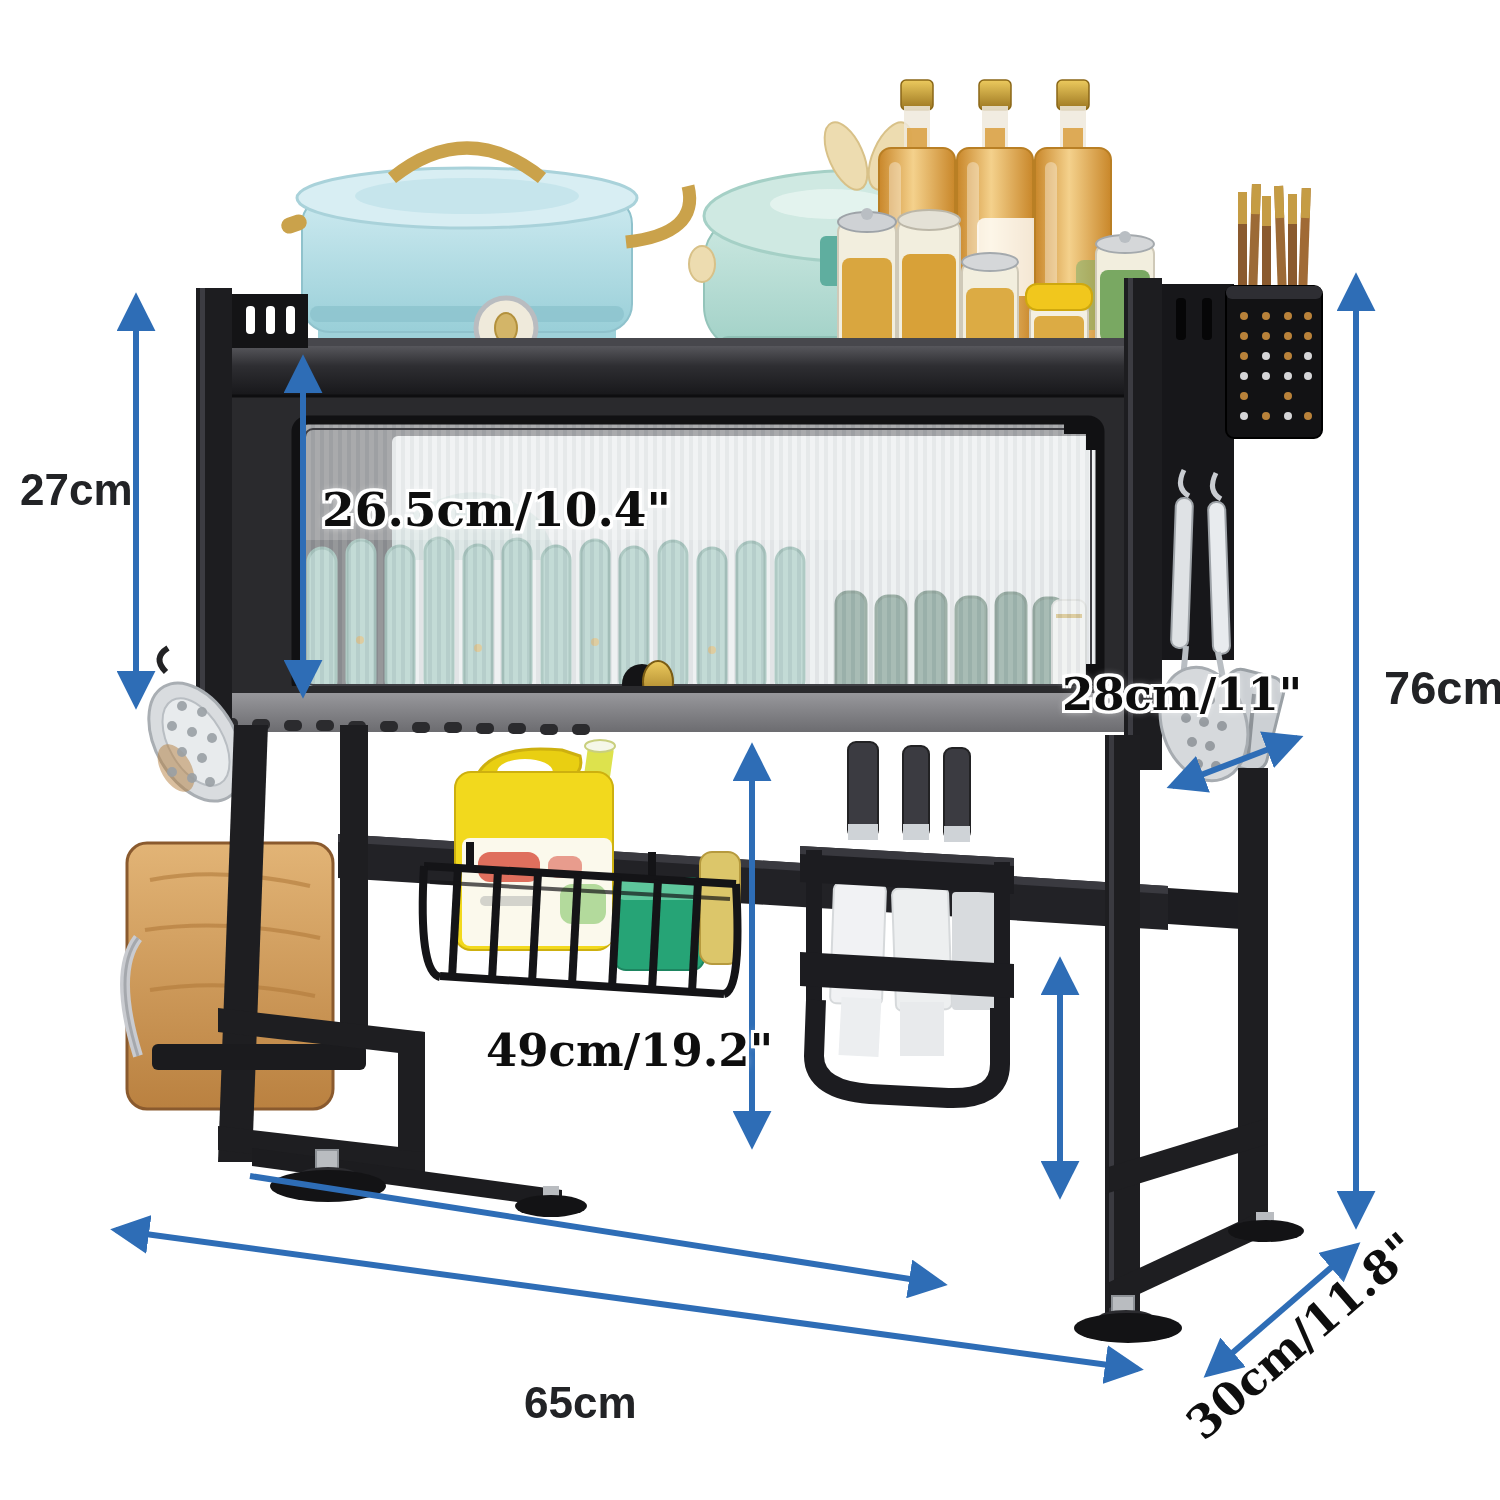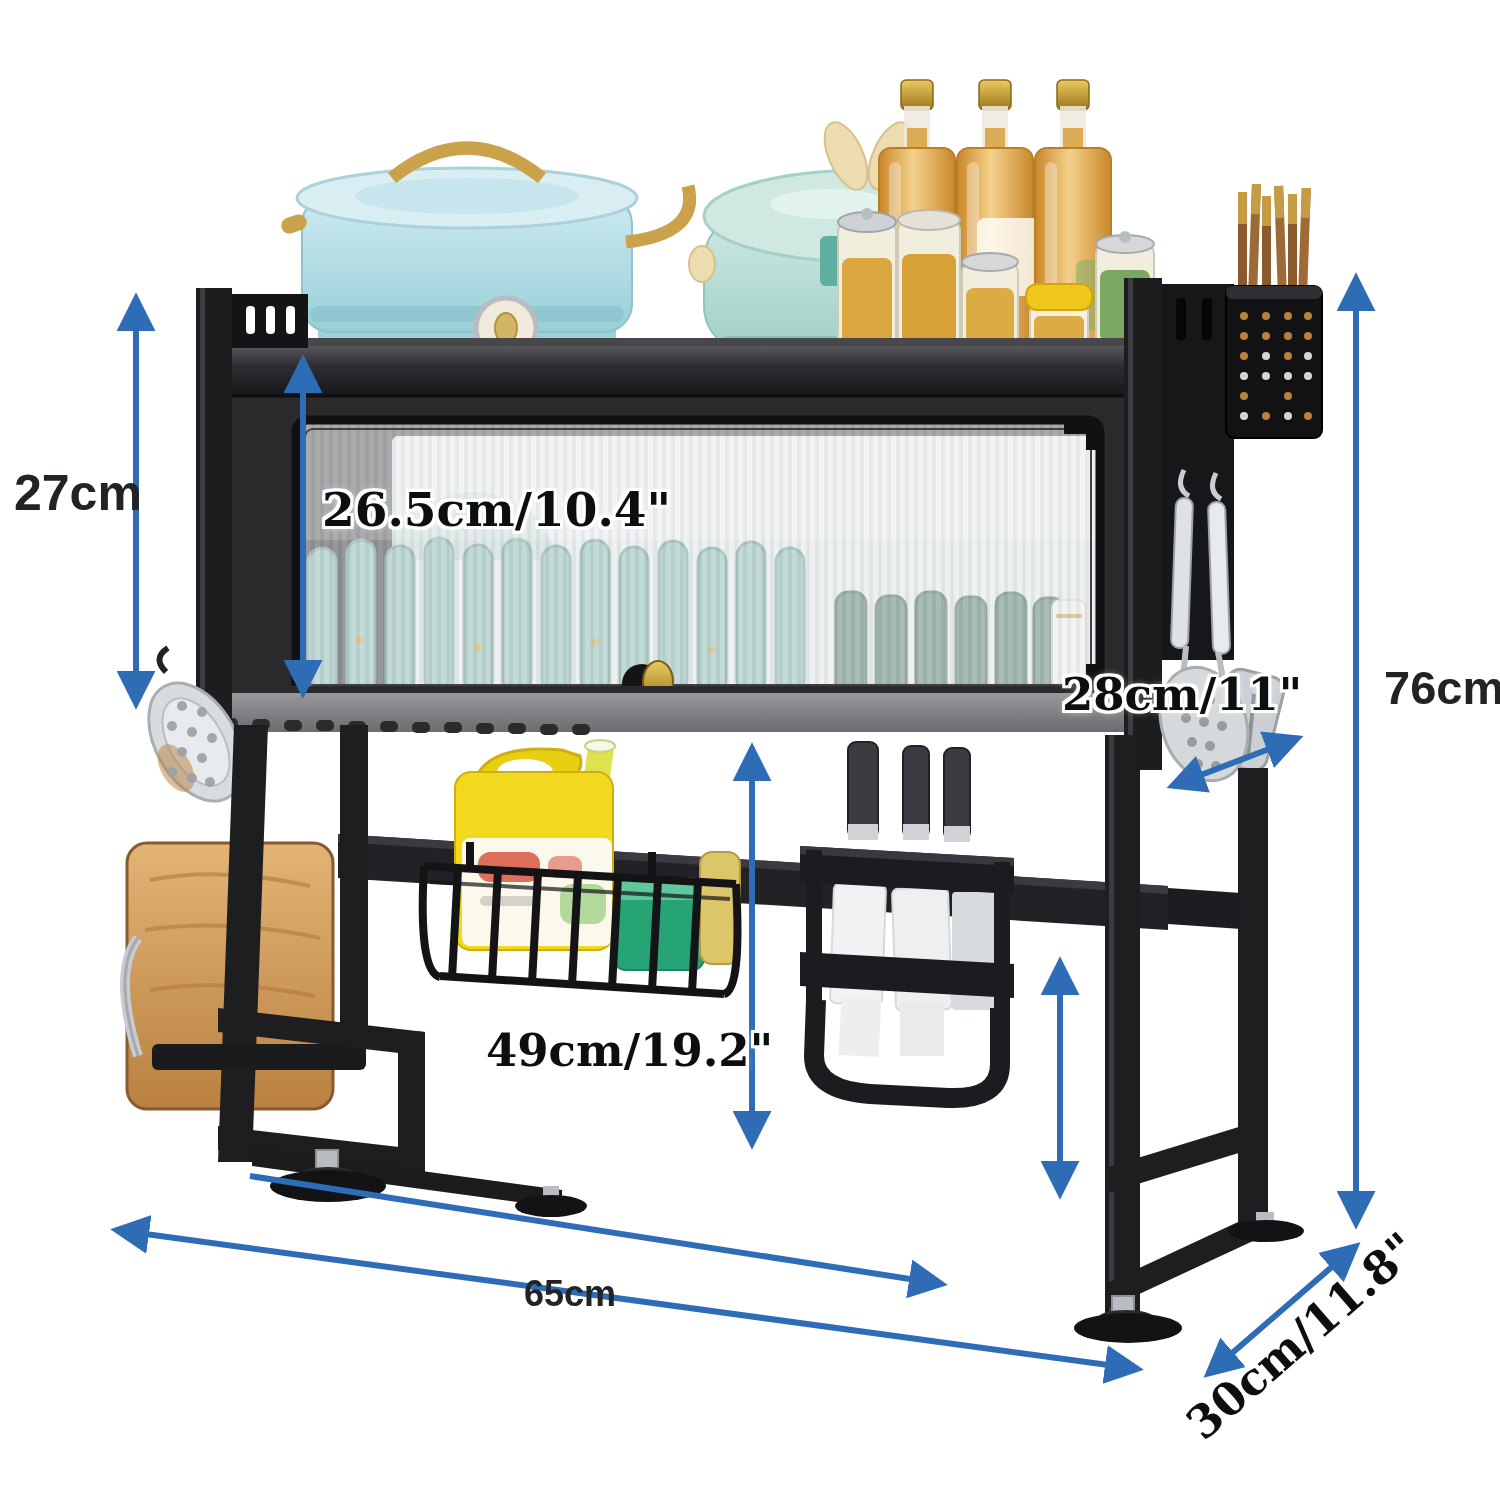--- a/index.html
+++ b/index.html
@@ -412,27 +412,27 @@
     <line x1="1356" y1="278" x2="1356" y2="1224" marker-start="url(#ah)" marker-end="url(#ah)"></line>
     <line x1="752" y1="748" x2="752" y2="1144" marker-start="url(#ah)" marker-end="url(#ah)"></line>
     <line x1="1060" y1="962" x2="1060" y2="1194" marker-start="url(#ah)" marker-end="url(#ah)"></line>
     <line x1="1172" y1="786" x2="1298" y2="738" marker-start="url(#ah)" marker-end="url(#ah)"></line>
     <line x1="250" y1="1176" x2="942" y2="1284" marker-end="url(#ah)"></line>
     <line x1="116" y1="1230" x2="1138" y2="1369" marker-start="url(#ah)" marker-end="url(#ah)"></line>
     <line x1="1208" y1="1374" x2="1356" y2="1246" marker-start="url(#ah)" marker-end="url(#ah)"></line>
   </g>
 </svg>
 
-<div class="lbl lbl-sans" style="left:14px;top:468px;font-size:50px">27cm</div>
+<div class="lbl lbl-sans" style="left:20px;top:468px;font-size:44px">27cm</div>
 
 <div class="lbl lbl-serif" style="left:322px;top:486px;font-size:47px">26.5cm/10.4"</div>
 
 <div class="lbl lbl-serif" style="left:1062px;top:672px;font-size:45px">28cm/11"</div>
 
 <div class="lbl lbl-sans" style="left:1384px;top:664px;font-size:47px">76cm</div>
 
 <div class="lbl lbl-serif" style="left:486px;top:1028px;font-size:45px">49cm/19.2"</div>
 
-<div class="lbl lbl-sans" style="left:524px;top:1276px;font-size:36px">65cm</div>
+<div class="lbl lbl-sans" style="left:524px;top:1381px;font-size:44px">65cm</div>
 
 <div class="lbl lbl-serif rot" style="left:1302px;top:1336px;font-size:45px">30cm/11.8"</div>
 
 </div>
 
 </body></html>

